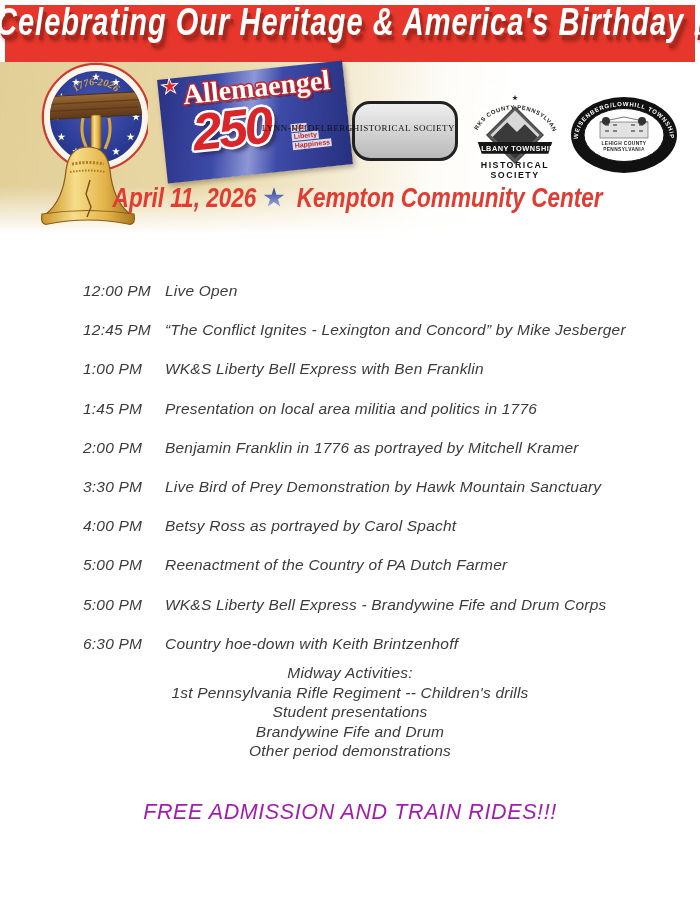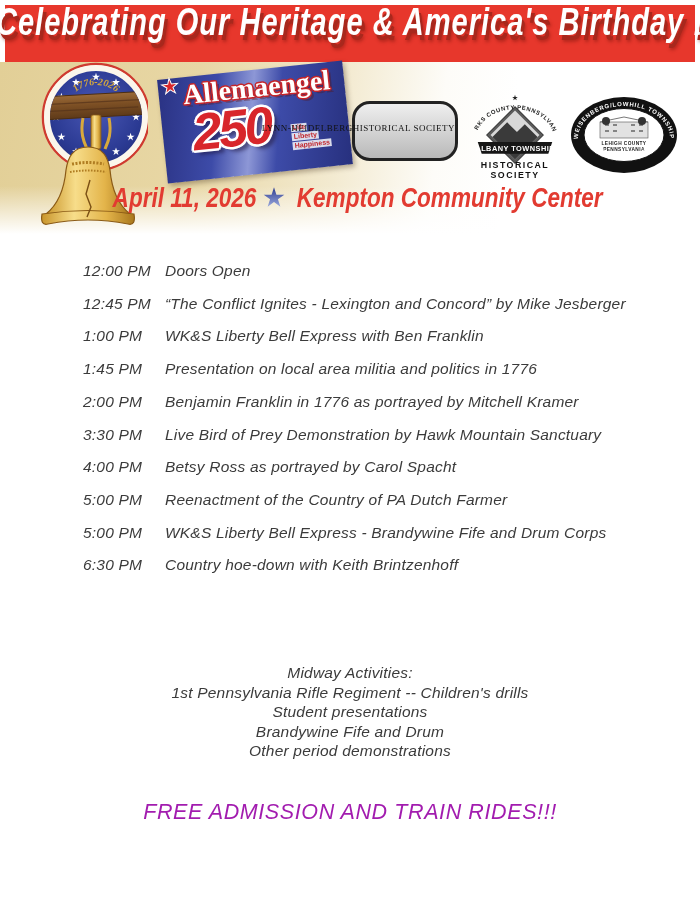--- a/index.html
+++ b/index.html
@@ -42,21 +42,21 @@
   .lynn-text{font-family:"Liberation Serif",serif;font-size:9px;color:#111;letter-spacing:.5px;
         line-height:10.5px;text-align:center;white-space:nowrap;}
   .albany-svg{position:absolute;left:466px;top:28px;}
   .weis-svg{position:absolute;left:568px;top:32px;}
   .date-row{position:absolute;left:80px;top:122px;width:560px;display:flex;align-items:center;
         justify-content:center;}
   .date-text{color:#e23b31;font-weight:bold;font-style:italic;font-size:24px;white-space:nowrap;
         display:inline-block;transform:scale(0.94,1.12);}
   .schedule{position:absolute;left:83px;top:261px;width:565px;}
   .sched-row{display:flex;margin-bottom:13.5px;font-style:italic;font-size:15.5px;color:var(--ink,#3b3b3b);
-        line-height:19.2px;letter-spacing:.2px;}
+        line-height:19.2px;letter-spacing:.2px;margin-top:20px;}
   .sched-time{width:82px;flex-shrink:0;}
   .sched-desc{white-space:pre-line;}
   .midway{position:absolute;left:0;top:663px;width:700px;text-align:center;font-style:italic;
         font-size:15.5px;color:var(--ink,#3b3b3b);line-height:19.5px;letter-spacing:.2px;}
   .free-line{position:absolute;left:0;top:800px;width:700px;text-align:center;font-style:italic;
         font-size:21.5px;color:#a21caf;letter-spacing:.6px;}
   .svgtext{font-family:"Liberation Sans",sans-serif;}
   .serif-it{font-family:"Liberation Serif",serif;}
 </style>
 </head>
@@ -219,21 +219,21 @@
         </defs>
       <polygon points="0,-1 -0.224,-0.308 -0.951,-0.309 -0.362,0.118 -0.588,0.809 0,0.38 0.588,0.809 0.362,0.118 0.951,-0.309 0.224,-0.308" fill="url(#starGrad)"></polygon>
     </svg>
     <span class="date-text">Kempton Community Center</span>
   </div>
 </div>
 
 <div class="schedule">
   <div class="sched-row">
     <span class="sched-time">12:00 PM</span>
-    <span class="sched-desc">Doors Open</span>
+    <span class="sched-desc">Live Open</span>
   </div>
   <div class="sched-row">
     <span class="sched-time">12:45 PM</span>
     <span class="sched-desc">“The Conflict Ignites - Lexington and Concord” by Mike Jesberger</span>
   </div>
   <div class="sched-row">
     <span class="sched-time">1:00 PM</span>
     <span class="sched-desc">WK&amp;S Liberty Bell Express with Ben Franklin</span>
   </div>
   <div class="sched-row">

